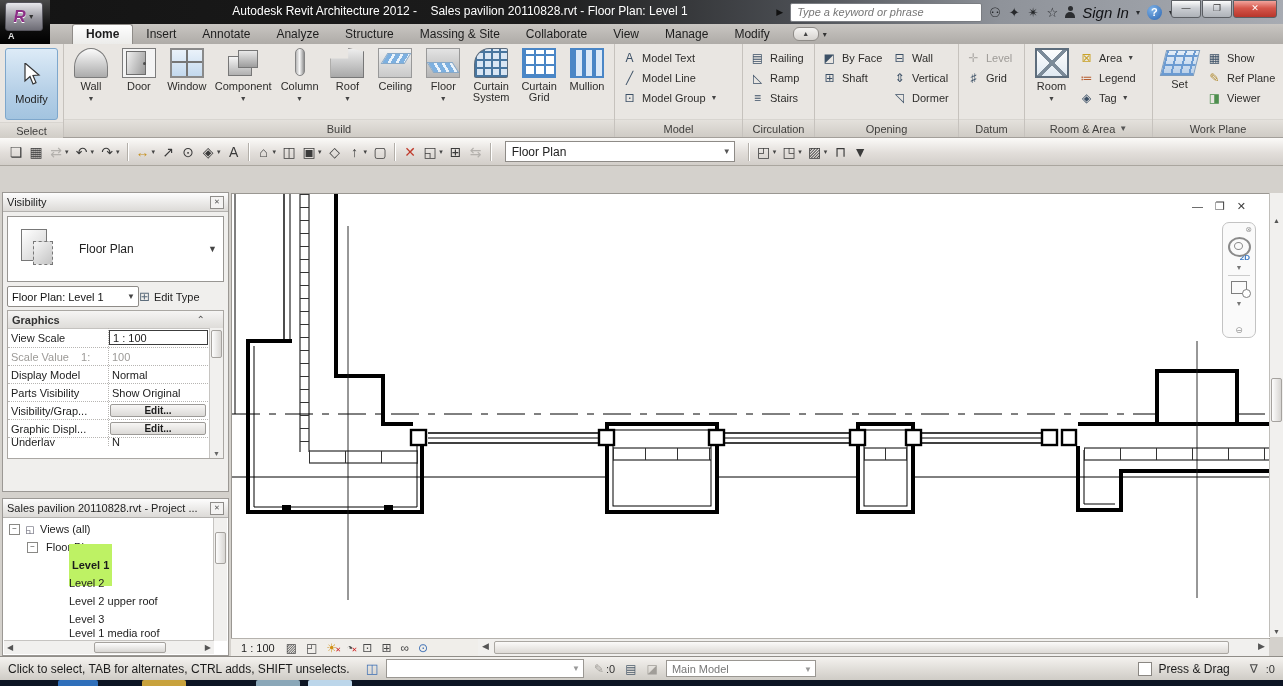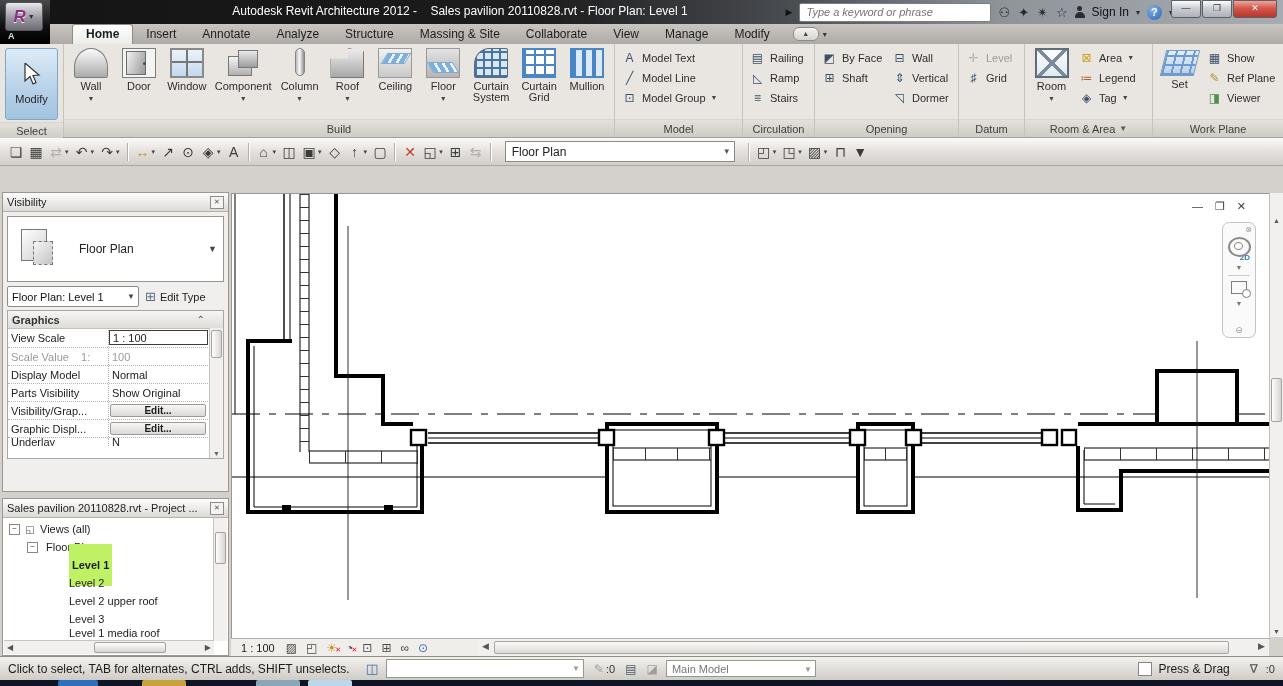--- a/index.html
+++ b/index.html
@@ -23,21 +23,21 @@
     font-size:12px;color:#fff;white-space:pre;}
   .infocenter{position:absolute;right:110px;top:2px;display:flex;align-items:center;gap:7px;height:20px;}
   .ic-arrow{color:#111;font-size:9px;}
   .ic-search{width:178px;height:17px;border:1px solid #7a7d82;border-radius:2px;
     font-style:italic;font-size:11px;color:#777;padding:0 6px;background:#fff;
     font-family:"Liberation Sans",sans-serif;}
   .ic-ico{color:#26282b;font-size:13px;cursor:default;}
   .ic-person{width:10px;height:12px;position:relative;}
   .ic-person::before{content:"";position:absolute;left:2.5px;top:0;width:5px;height:5px;border-radius:50%;background:#2b2d30;}
   .ic-person::after{content:"";position:absolute;left:0;bottom:0;width:10px;height:6px;border-radius:5px 5px 0 0;background:#2b2d30;}
-  .ic-signin{font-size:12px;color:#101114;}
+  .ic-signin{font-size:15px;color:#101114;font-style:italic;}
   .ic-drop{font-size:8px;color:#2a2c2f;}
   .ic-help{width:15px;height:15px;border-radius:50%;background:radial-gradient(circle at 35% 30%,#7fb3e8,#2a64b0);
     color:#fff;font-size:11px;font-weight:bold;text-align:center;line-height:15px;}
   .win-btns{position:absolute;right:6px;top:0;display:flex;gap:1px;height:17px;}
   .wb{width:28px;height:16px;border:1px solid #5c5f64;border-radius:0 0 3px 3px;
     background:linear-gradient(#fdfdfd,#cbced3 45%,#aeb2b8);color:#333;
     font-size:9px;text-align:center;line-height:14px;}
   .wb.close{width:42px;background:linear-gradient(#f2a49c,#d5564a 45%,#b8372c);color:#fff;font-weight:bold;}
   
   .tabrow{position:absolute;left:0;top:24px;width:1283px;height:20px;
@@ -138,21 +138,21 @@
     text-align:center;line-height:10px;color:#555;}
   .type-selector{margin:4px;height:64px;background:#fff;border:1px solid #989693;
     display:flex;align-items:center;position:relative;}
   .ts-icon{width:50px;height:52px;margin-left:5px;position:relative;}
   .ts-icon::before{content:"";position:absolute;left:8px;top:6px;width:24px;height:30px;
     background:linear-gradient(135deg,#fff,#cfcfcf);border:1px solid #777;}
   .ts-icon::after{content:"";position:absolute;left:20px;top:18px;width:18px;height:22px;
     background:linear-gradient(135deg,#f5f5f5,#c4c4c4);border:1px dashed #777;}
   .ts-label{flex:1;font-size:12px;color:#222;padding-left:16px;}
   .ts-drop{position:absolute;right:6px;font-size:9px;color:#444;}
-  .inst-row{display:flex;align-items:center;gap:6px;margin:2px 4px 3px 4px;}
+  .inst-row{display:flex;align-items:center;margin:2px 4px 3px 4px;}
   .inst-combo{width:126px;height:19px;background:#fff;border:1px solid #8e8b87;border-radius:2px;
     font-size:11px;display:flex;align-items:center;padding-left:4px;position:relative;color:#111;}
   .inst-combo .cdrop{position:absolute;right:3px;font-size:8px;color:#444;}
   .edit-type{display:flex;align-items:center;gap:4px;font-size:11px;color:#222;}
   .edit-type .et-ico{font-size:13px;color:#5d6d7c;}
   .pgrid{margin:0 4px;background:#fff;border:1px solid #aaa7a3;position:relative;height:147px;overflow:hidden;}
   .g-head{height:17px;background:linear-gradient(#f6f5f4,#dedcd9);border-bottom:1px solid #c4c2bf;
     display:flex;align-items:center;justify-content:space-between;font-size:11px;font-weight:bold;color:#333;
     padding:0 18px 0 4px;}
   .g-head::after{content:"⌃";font-weight:normal;color:#555;font-size:10px;}

